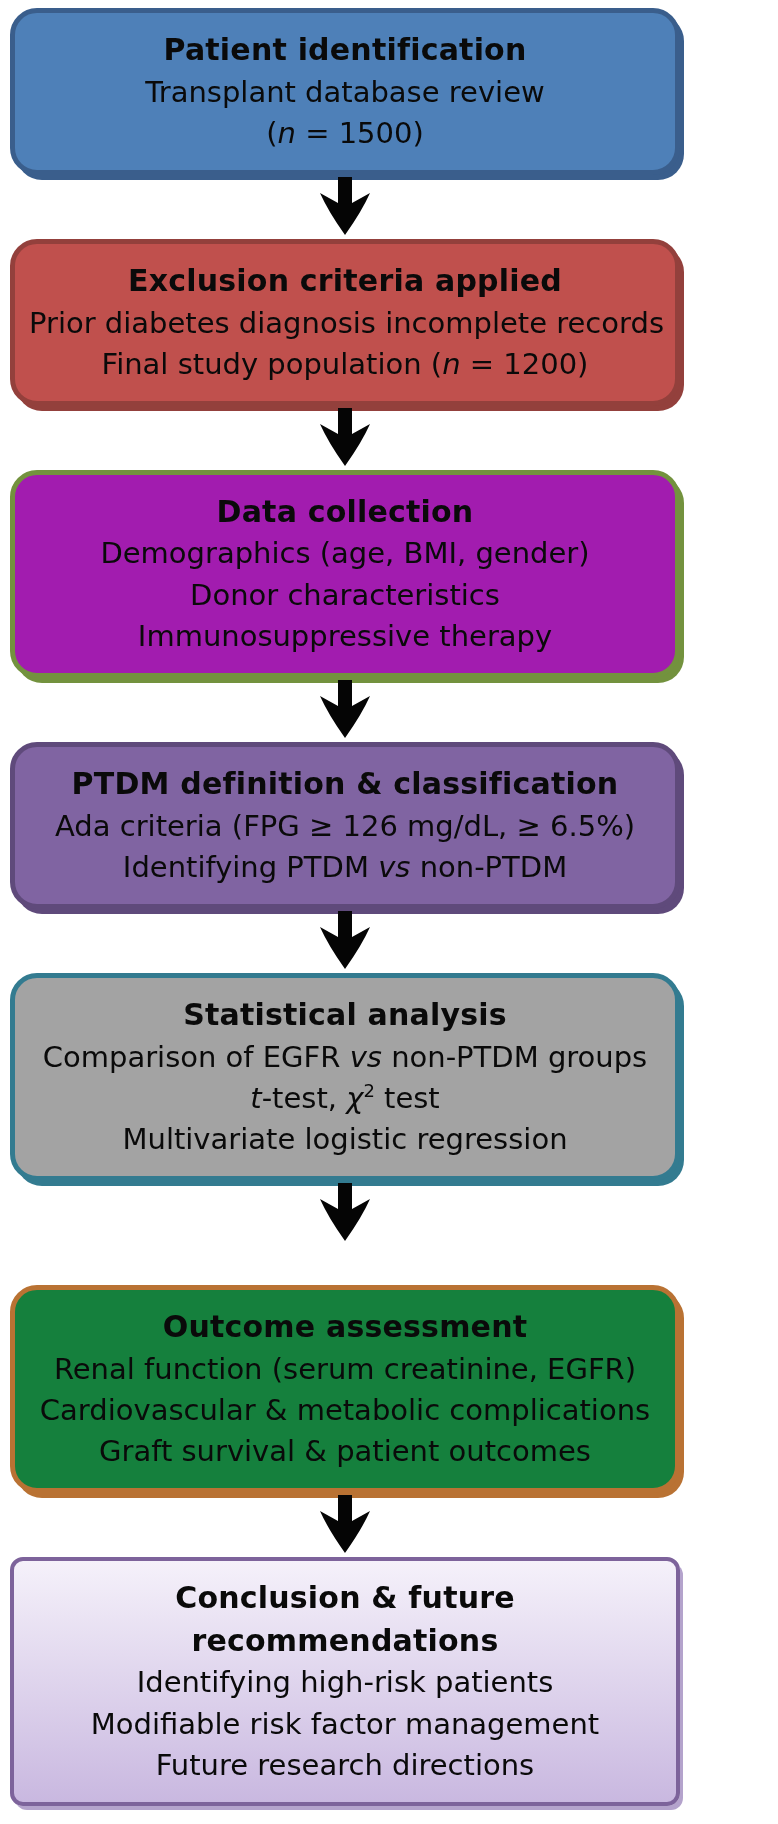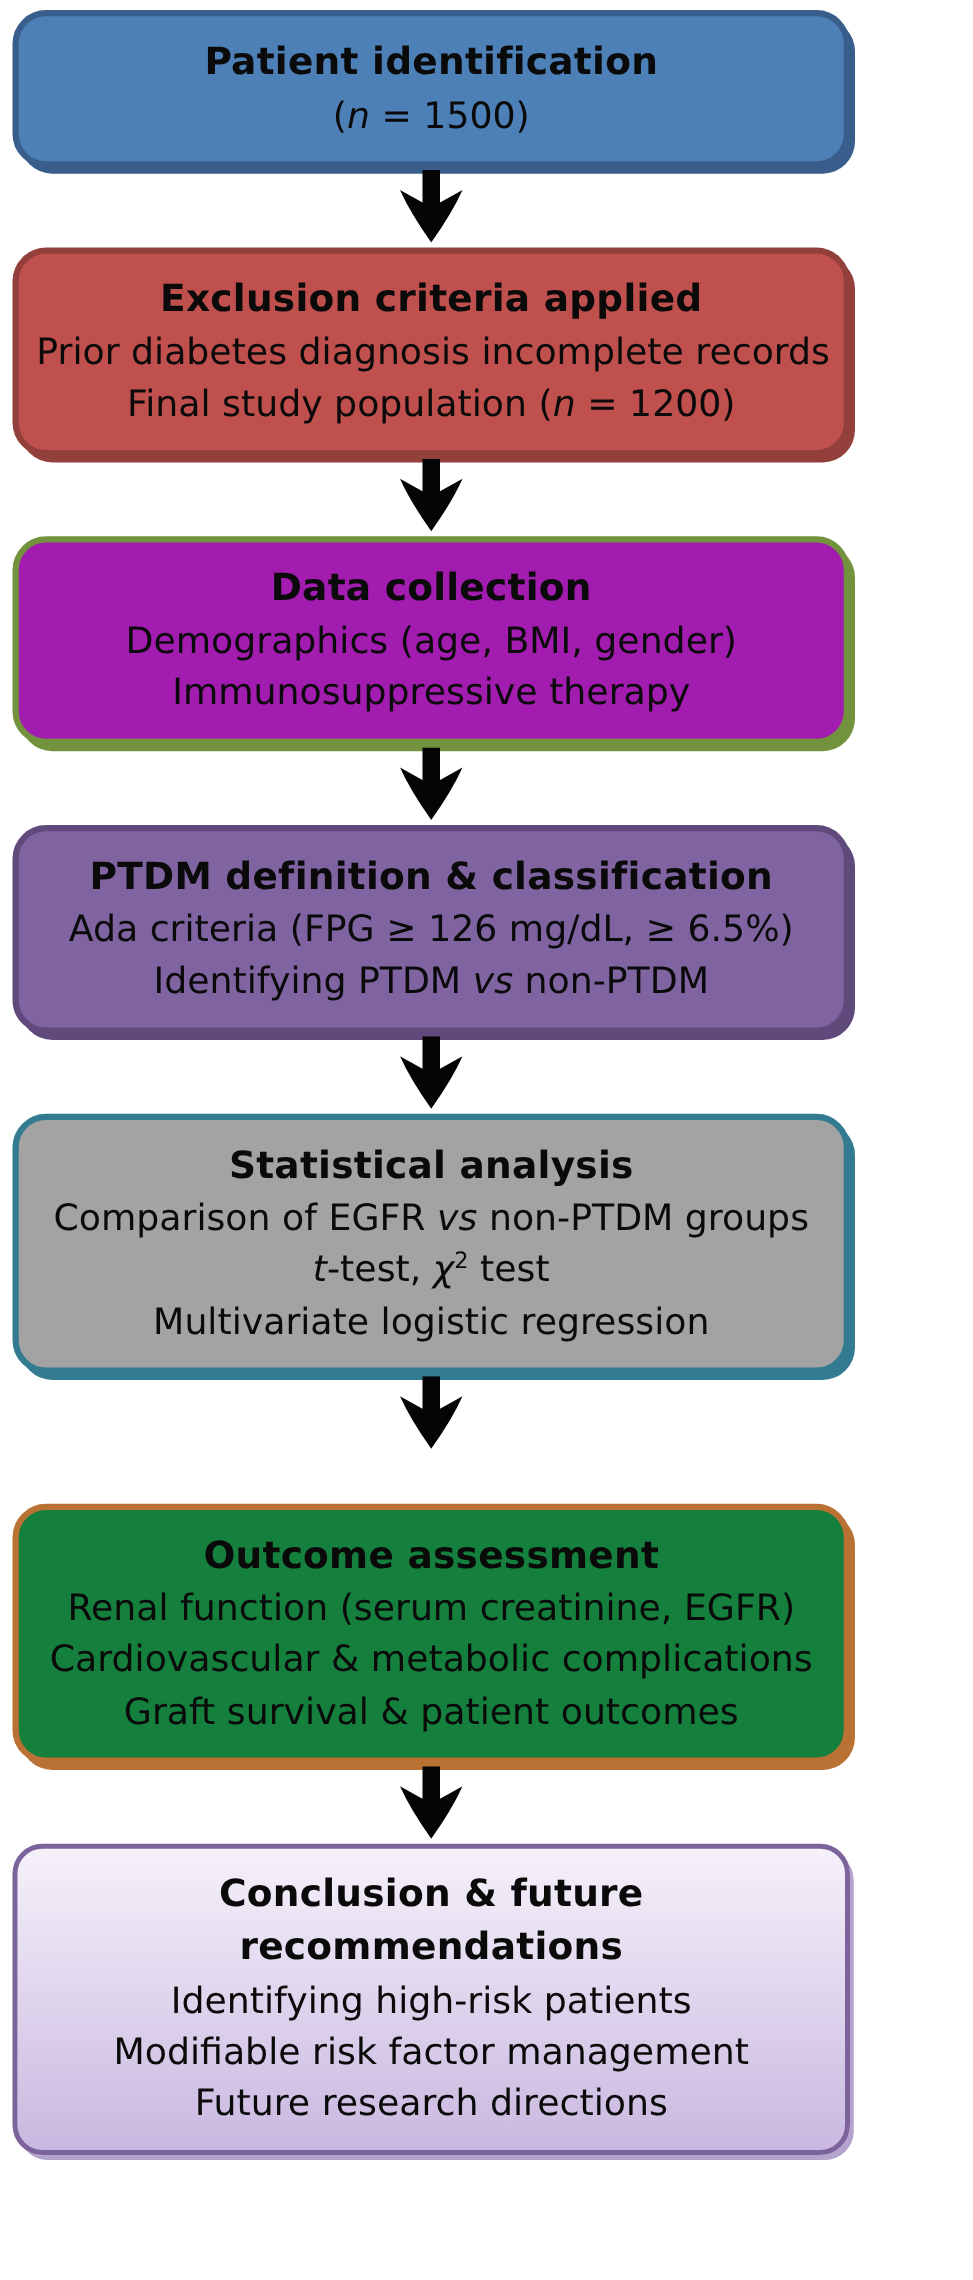--- a/index.html
+++ b/index.html
@@ -26,21 +26,21 @@
     border-radius: 27px;
     padding: 16px 14px;
     text-align: center;
     font-size: 29px;
     line-height: 1.42;
     box-shadow: 5px 6px 0 -1px var(--bc);
     background: #ccc;
   }
   .box.thin-border {
     border-width: 4px;
-    border-radius: 24px;
+    border-radius: 13px;
     box-shadow: 4px 5px 0 -1px var(--bc);
   }
   .box-title {
     font-weight: bold;
     font-size: 30px;
     letter-spacing: 0.2px;
   }
   .box-line { white-space: nowrap; }
   .i { font-style: italic; }
   sup {
@@ -54,40 +54,42 @@
     justify-content: center;
     flex: none;
   }
 </style>
 </head>
 <body>
 
 <div class="flow" id="flow">
     <div class="box" style="background: rgb(78, 128, 184); border-color: rgb(58, 94, 140); --bc: #3a5e8c;">
       <div class="box-title">Patient identification</div>
+      <div class="box-line"><span>Transplant database review</span></div>
       <div class="box-line"><span>(</span><span class="i">n</span><span> = 1500)</span></div>
     </div>
     <div class="arrow-wrap">
       <svg width="62" height="60" viewBox="0 0 62 60">
         <path d="M24 0 H38 V26 L56 16 Q48 34 31 58 Q14 34 6 16 L24 26 Z" fill="#050505"></path>
       </svg>
     </div>
     <div class="box" style="background: rgb(192, 80, 77); border-color: rgb(147, 64, 60); --bc: #93403c;">
       <div class="box-title">Exclusion criteria applied</div>
       <div class="box-line"><span>Prior diabetes diagnosis incomplete records</span></div>
       <div class="box-line"><span>Final study population (</span><span class="i">n</span><span> = 1200)</span></div>
     </div>
     <div class="arrow-wrap">
       <svg width="62" height="60" viewBox="0 0 62 60">
         <path d="M24 0 H38 V26 L56 16 Q48 34 31 58 Q14 34 6 16 L24 26 Z" fill="#050505"></path>
       </svg>
     </div>
     <div class="box" style="background: #a21caf; border-color: rgb(115, 146, 62); --bc: #73923e;">
       <div class="box-title">Data collection</div>
       <div class="box-line"><span>Demographics (age, BMI, gender)</span></div>
+      <div class="box-line"><span>Donor characteristics</span></div>
       <div class="box-line"><span>Immunosuppressive therapy</span></div>
     </div>
     <div class="arrow-wrap">
       <svg width="62" height="60" viewBox="0 0 62 60">
         <path d="M24 0 H38 V26 L56 16 Q48 34 31 58 Q14 34 6 16 L24 26 Z" fill="#050505"></path>
       </svg>
     </div>
     <div class="box" style="background: rgb(128, 100, 162); border-color: rgb(95, 74, 123); --bc: #5f4a7b;">
       <div class="box-title">PTDM definition &amp; classification</div>
       <div class="box-line"><span>Ada criteria (FPG ≥ 126 mg/dL, ≥ 6.5%)</span></div>

